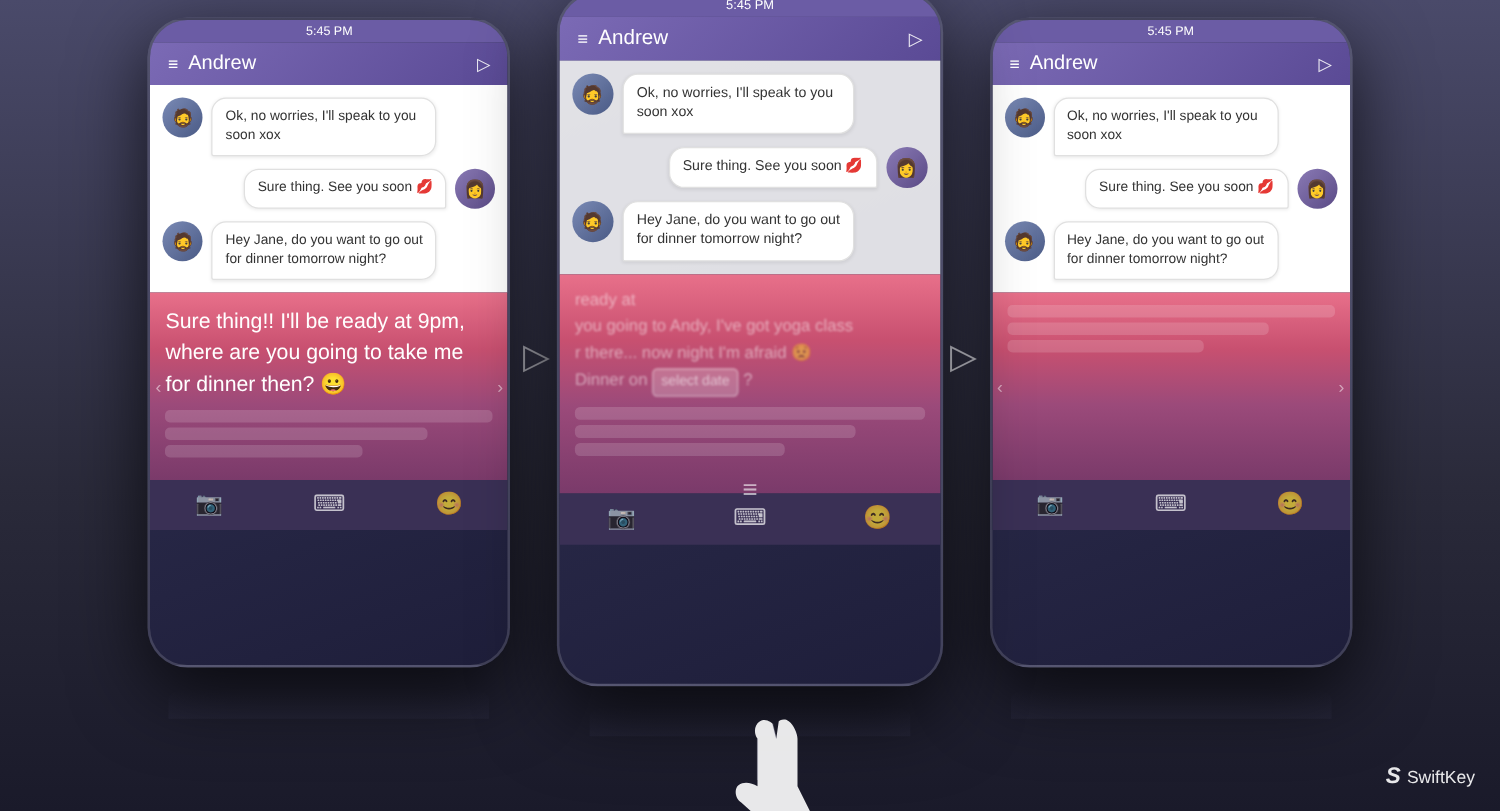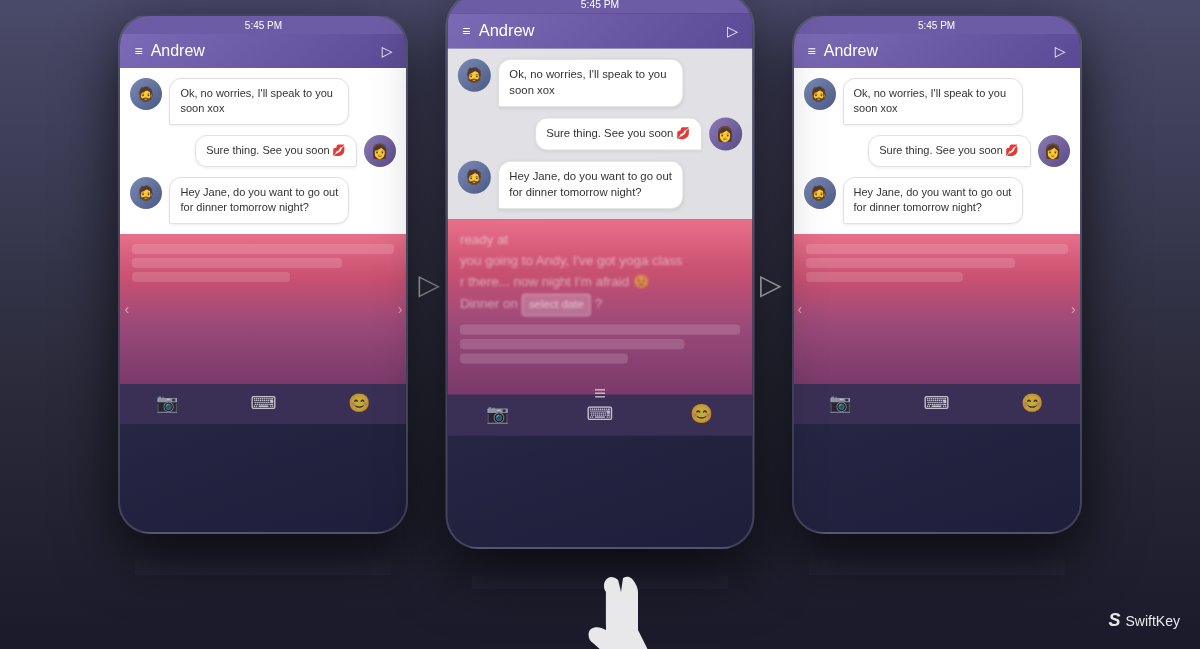--- a/index.html
+++ b/index.html
@@ -345,20 +345,23 @@
           <div class="avatar avatar-male">🧔</div>
           <div class="bubble-received">
             <span>Hey Jane, do you want to go out for dinner tomorrow night?</span>
           </div>
         </div>
       </div>
 
       <div class="keyboard-suggestion-area">
         <span class="side-arrow-left">‹</span>
         <span class="side-arrow-right">›</span>
+        <div class="suggestion-text large">
+          Sure thing!! I'll be ready at 9pm, where are you going to take me for dinner then? 😀
+        </div>
         <div class="suggestion-rows">
           <div class="suggestion-row"></div>
           <div class="suggestion-row w80"></div>
           <div class="suggestion-row w60"></div>
         </div>
       </div>
 
       <div class="phone-toolbar">
         <span class="toolbar-icon">📷</span>
         <span class="toolbar-icon">⌨</span>

